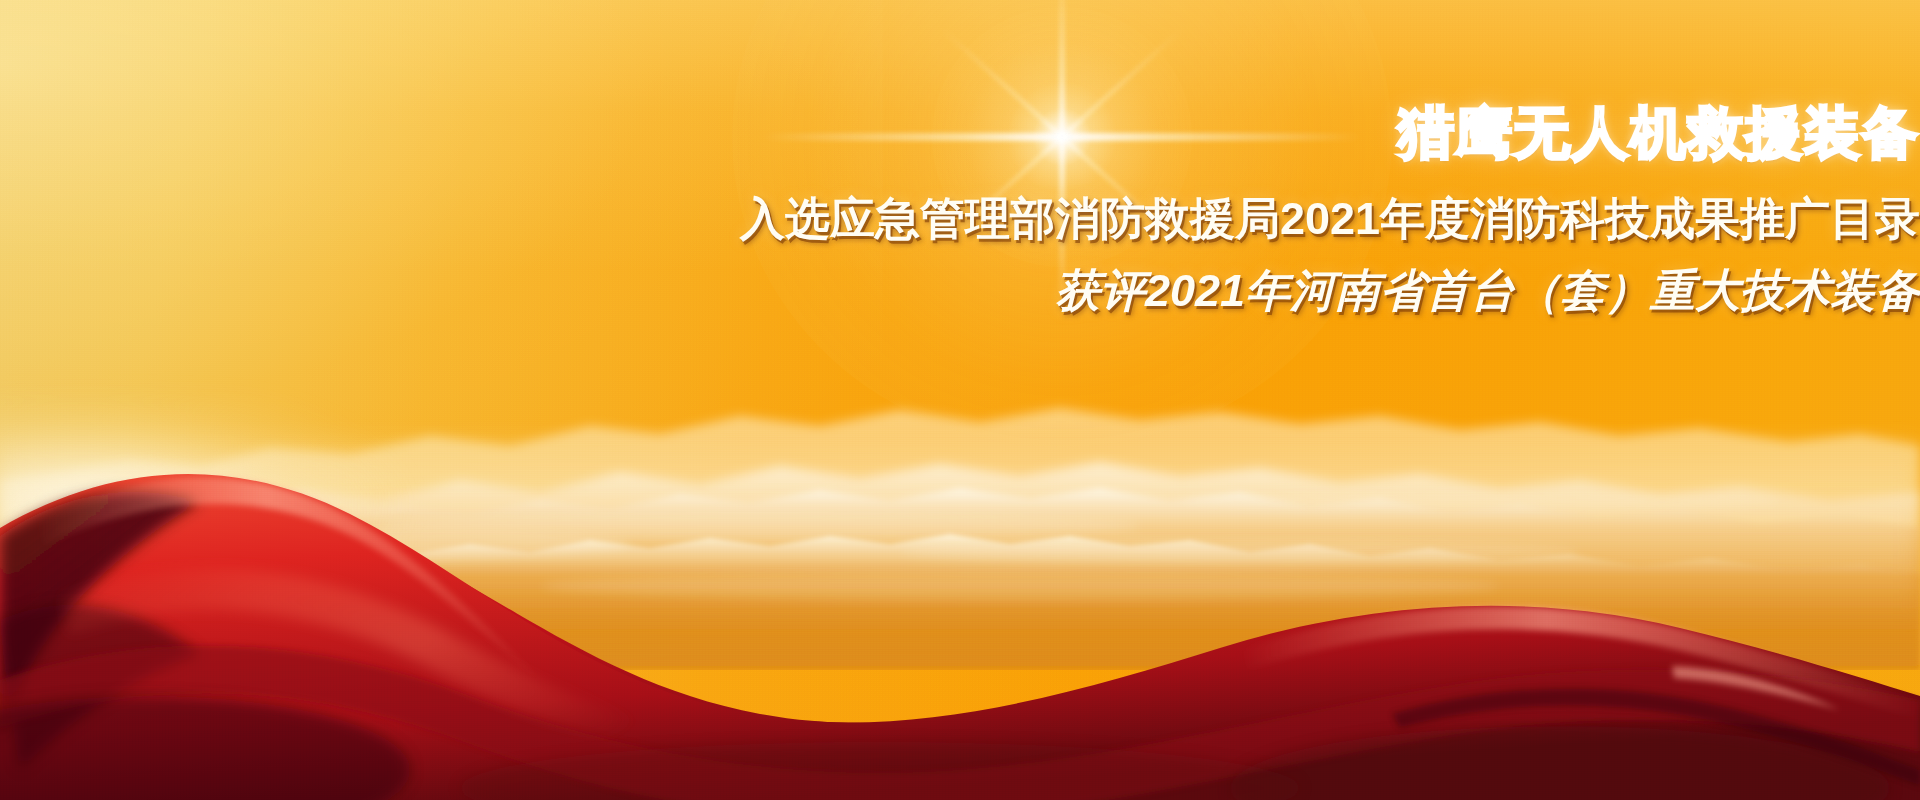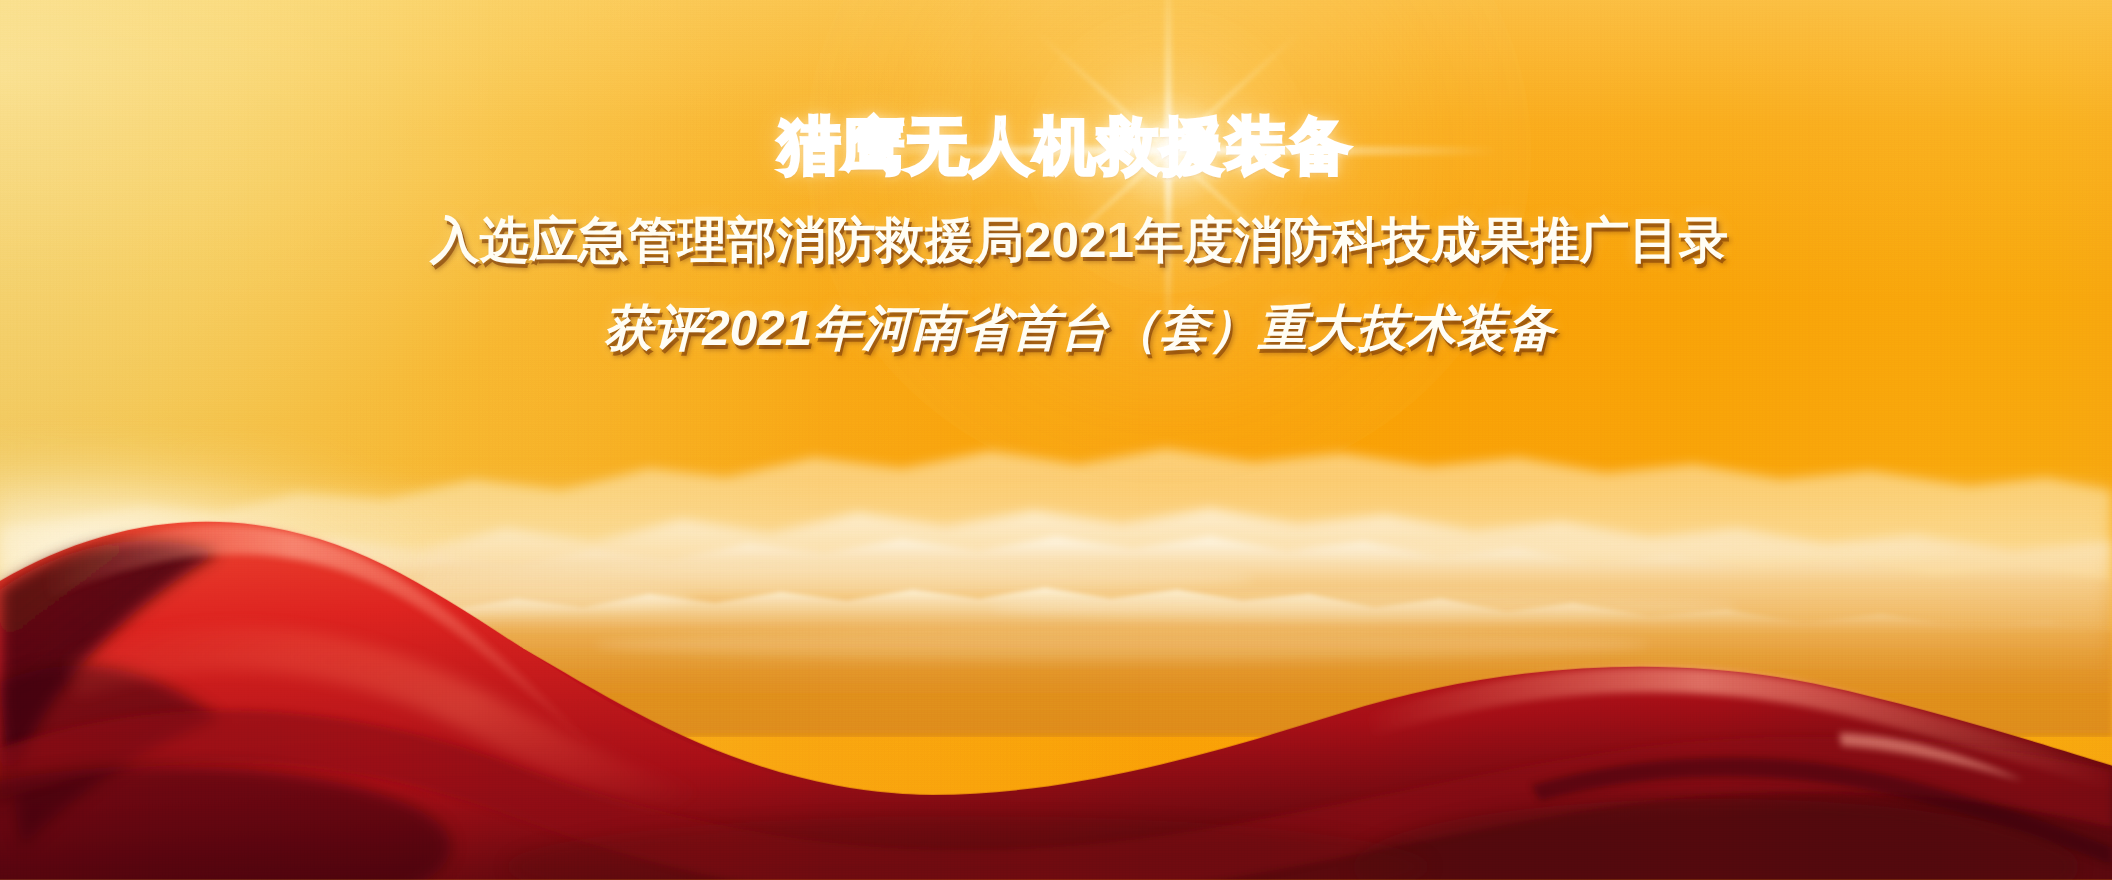--- a/index.html
+++ b/index.html
@@ -176,21 +176,21 @@
     height: 330px;
     overflow: hidden;
   }
   .ribbon svg { display: block; width: 1920px; height: 330px; }
 
   
   .text-stack {
     position: absolute;
     left: 18px; right: 0;
     top: 104px;
-    text-align: center;
+    text-align: right;
     z-index: 6;
   }
 
   .main-title {
     font-size: 56px;
     font-weight: bold;
     letter-spacing: 2px;
     line-height: 1.05;
     color: rgba(255,255,255,0.06);
     -webkit-text-stroke: 3.2px #ffffff;
@@ -205,21 +205,21 @@
   .sub-line {
     font-size: 45px;
     font-weight: bold;
     letter-spacing: 0px;
     line-height: 1.42;
     color: #FFFDF4;
     text-shadow:
        2px 3px 0 rgba(118,52,6,0.55),
        3px 4px 5px rgba(104,44,4,0.42),
        0 0 14px rgba(255,240,200,0.25);
-    margin: 16px;
+    margin: 0;
     white-space: nowrap;
     padding-left: 24px;
   }
   .sub-line + .sub-line { margin-top: 8px; font-style: italic; }
 
   
   .grain {
     position: absolute;
     inset: 0;
     opacity: 0.05;

